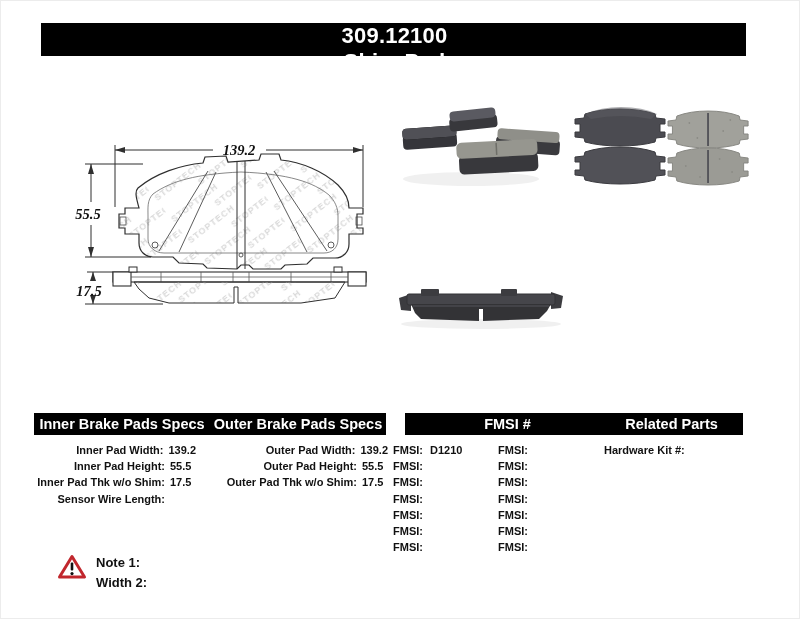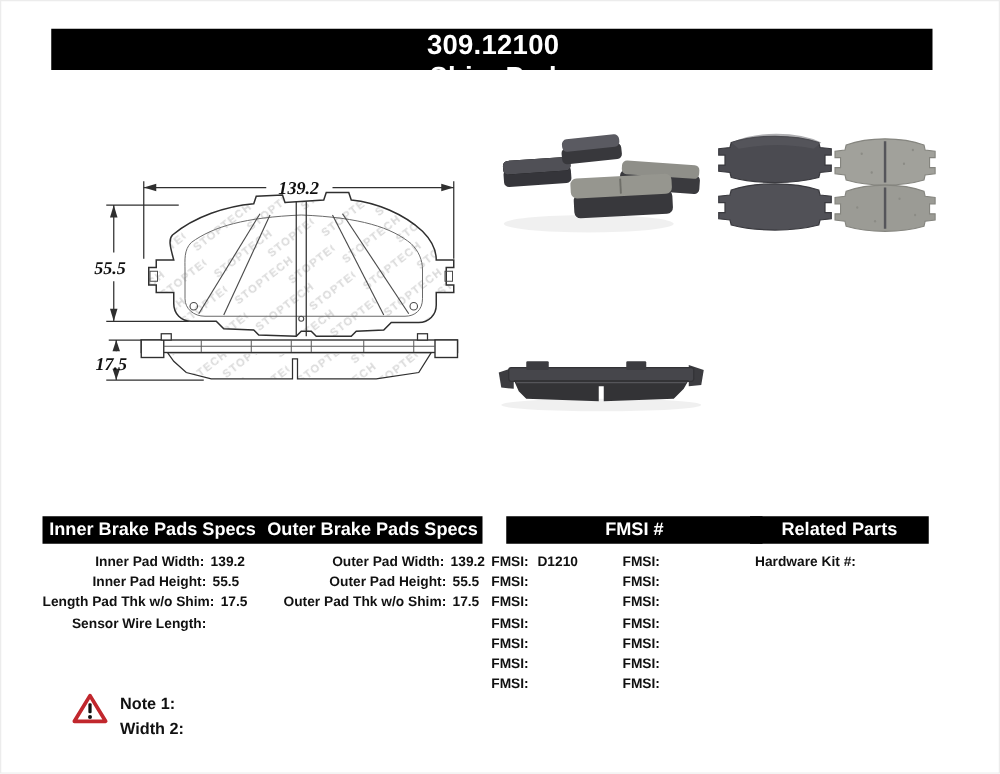--- a/index.html
+++ b/index.html
@@ -213,21 +213,21 @@
   <div class="speccol col-inner">
     <div class="specrow">
       <span class="lbl">Inner Pad Width:</span>
       <span class="val">139.2</span>
     </div>
     <div class="specrow">
       <span class="lbl">Inner Pad Height:</span>
       <span class="val">55.5</span>
     </div>
     <div class="specrow">
-      <span class="lbl">Length Pad Thk w/o Shim:</span>
+      <span class="lbl">Inner Pad Thk w/o Shim:</span>
       <span class="val">17.5</span>
     </div>
     <div class="specrow">
       <span class="lbl">Sensor Wire Length:</span>
       <span class="val"></span>
     </div>
   </div>
 
   <div class="speccol col-outer">
     <div class="specrow">

